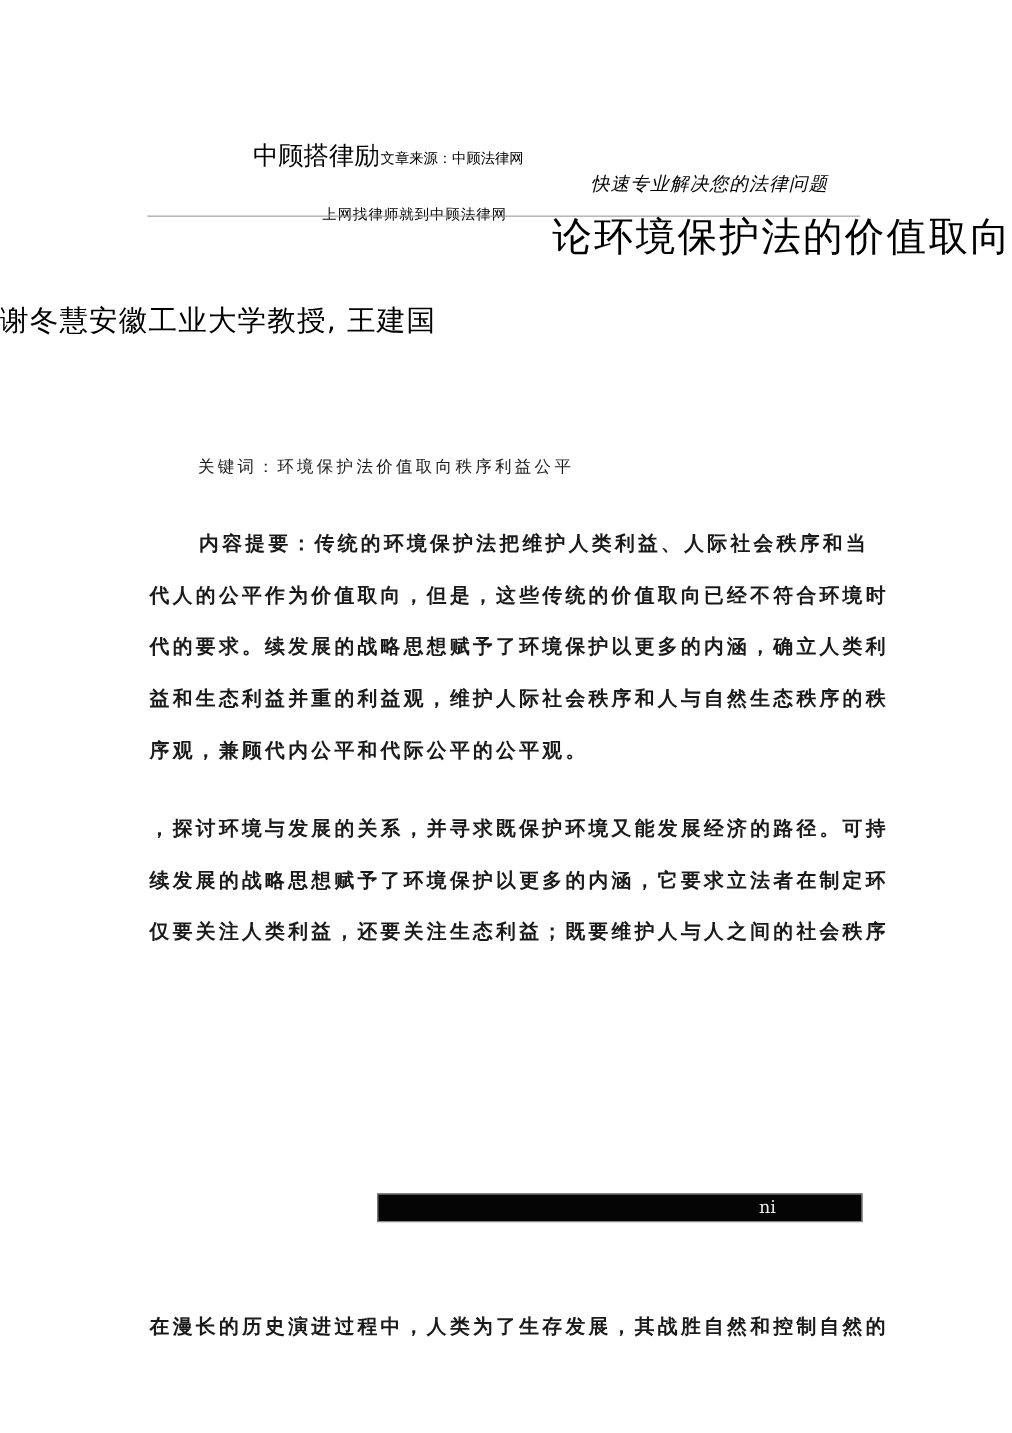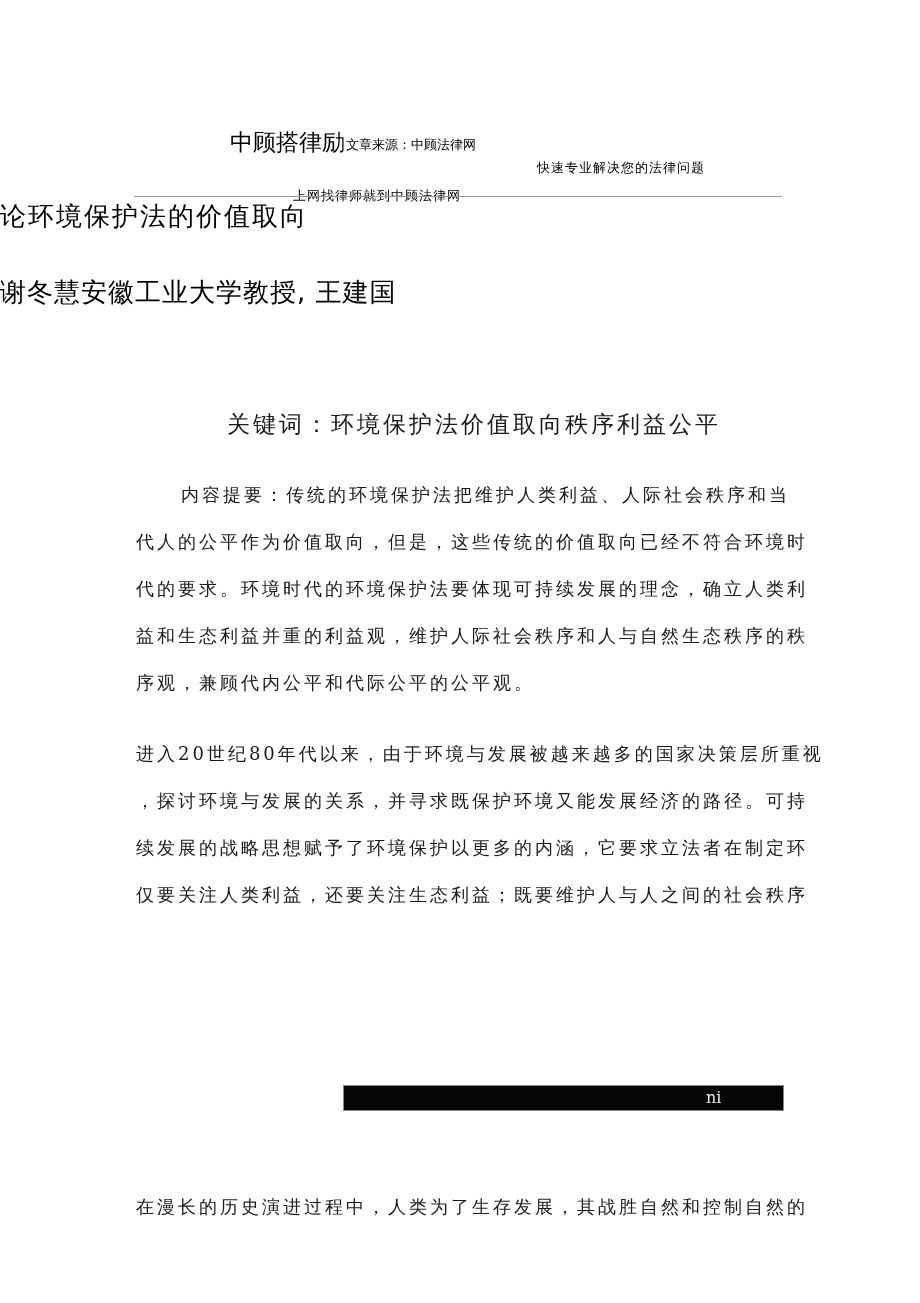--- a/index.html
+++ b/index.html
@@ -31,72 +31,73 @@
     }
     .tagline-left {
       left: 293px; top: 158px;
       font-size: 13px; line-height: 20px;
       letter-spacing: 1px;
       color: #000;
       margin-top: 28px;
     }
     .tagline-right {
       left: 537px; top: 158px;
-      font-size: 13px; line-height: 20px;
+      font-size: 17px; line-height: 20px;
       letter-spacing: 1px;
       color: #000;
+      font-style: italic;
     }
     .divider {
       left: 134px; top: 196px;
       width: 648px; height: 0;
       border-top: 1px solid #9a9a9a;
     }
 
     
     .title {
       left: 0; width: 920px; top: 198px;
-      text-align: left;
-      font-size: 26px; line-height: 36px;
+      text-align: right;
+      font-size: 36px; line-height: 36px;
       letter-spacing: 2px;
       color: #000;
     }
     .author {
       left: 0; width: 920px; top: 274px;
       text-align: left;
       font-size: 26px; line-height: 36px;
       letter-spacing: 1px;
       color: #000;
     }
 
     
     .body-line {
       font-family: "DejaVu Serif", "Liberation Serif", serif;
-      font-size: 23px;
+      font-size: 15px;
       line-height: 28px;
       letter-spacing: 3px;
       color: #1a1a1a;
-      margin-left: 47px;
     }
     .keywords { left: 180px; top: 410px; }
 
     .para {
       left: 136px;
       width: 650px;
     }
     .para .line {
       display: block;
       height: 47px;
       line-height: 28px;
       white-space: nowrap;
       font-family: "DejaVu Serif", "Liberation Serif", serif;
       font-size: 18px;
       letter-spacing: 3px;
       color: #1a1a1a;
       text-align: justify;
       text-align-last: justify;
+      font-weight: bold;
     }
     .para .line.last {
       text-align-last: left;
     }
     .para .line.indent { padding-left: 45px; }
 
     .abstract { top: 481px; }
     .intro { top: 740px; }
     .final { top: 1193px; }
 
@@ -108,47 +109,45 @@
       border: 1px solid #8a8a8a;
       box-sizing: border-box;
     }
     .black-bar-text {
       position: absolute;
       left: 346px; top: 0px;
       font-family: "DejaVu Serif", "Liberation Serif", serif;
       font-size: 16px;
       line-height: 24px;
       color: #e8e8e8;
-      margin-left: 16px;
     }
   </style>
 </head>
 <body>
 
 <div class="abs brand">中顾搭律励</div>
 <div class="abs source">文章来源：中顾法律网</div>
 <div class="abs tagline-left">上网找律师就到中顾法律网</div>
 <div class="abs tagline-right">快速专业解决您的法律问题</div>
 <div class="abs divider"></div>
 
 <div class="abs title">论环境保护法的价值取向</div>
 <div class="abs author">谢冬慧安徽工业大学教授, 王建国</div>
 
 <div class="abs body-line keywords">关键词：环境保护法价值取向秩序利益公平</div>
 
 <div class="abs para abstract">
   <span class="line indent">内容提要：传统的环境保护法把维护人类利益、人际社会秩序和当</span>
   <span class="line">代人的公平作为价值取向，但是，这些传统的价值取向已经不符合环境时</span>
-  <span class="line">代的要求。环境时代的环境保护法要体现可持续发展的理念，确立人类利</span>
+  <span class="line">代的要求。续发展的战略思想赋予了环境保护以更多的内涵，确立人类利</span>
   <span class="line">益和生态利益并重的利益观，维护人际社会秩序和人与自然生态秩序的秩</span>
   <span class="line last">序观，兼顾代内公平和代际公平的公平观。</span>
 </div>
 
 <div class="abs para intro">
-  <span class="line">进入20世纪80年代以来，由于环境与发展被越来越多的国家决策层所重视</span>
   <span class="line">，探讨环境与发展的关系，并寻求既保护环境又能发展经济的路径。可持</span>
   <span class="line">续发展的战略思想赋予了环境保护以更多的内涵，它要求立法者在制定环</span>
   <span class="line">仅要关注人类利益，还要关注生态利益；既要维护人与人之间的社会秩序</span>
 </div>
 
 <div class="abs black-bar">
   <span class="black-bar-text">ni</span>
 </div>
 
 <div class="abs para final">

